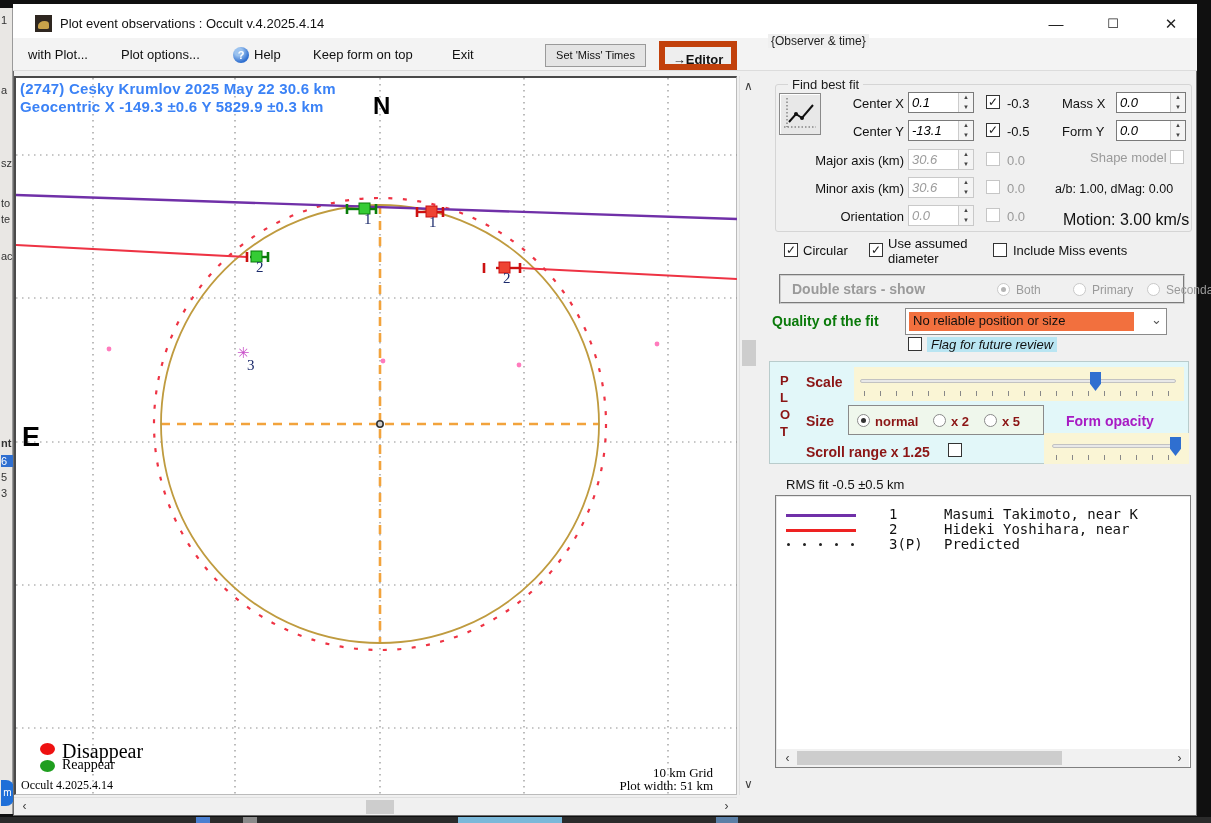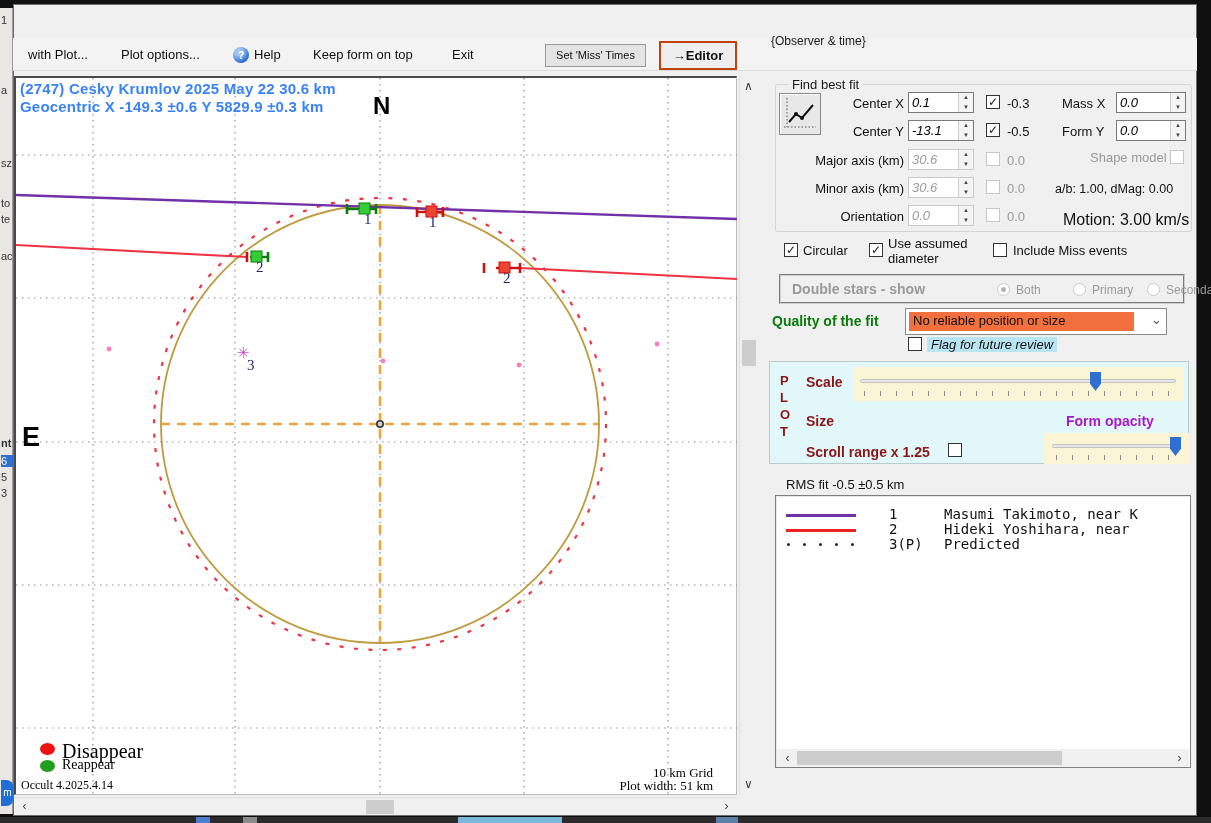--- a/index.html
+++ b/index.html
@@ -28,21 +28,21 @@
                    border-radius:60% 40% 20% 20%;}
   .title-text{left:47px;top:12px;font-size:13px;color:#111;position:absolute;}
   .winbtn{position:absolute;top:8px;width:28px;height:24px;font-size:15px;color:#222;text-align:center;line-height:24px;}
 
   .menubar{left:13px;top:38px;width:1184px;height:33px;background:#f3f3f3;border-bottom:1px solid #dcdcdc;}
   .menu-item{position:absolute;top:8px;font-size:13px;color:#111;}
   .help-ic{position:absolute;top:7px;width:16px;height:16px;border-radius:50%;
            background:radial-gradient(circle at 35% 30%,#9cc3ef 0 25%,#2f6fd0 70%);color:#fff;font-size:11px;
            font-weight:bold;text-align:center;line-height:16px;}
   .btn{position:absolute;background:#e4e4e4;border:1px solid #9a9a9a;font-size:11px;text-align:center;color:#111;}
-  .btn.default{border:2px solid #c2410c;font-weight:bold;font-size:13px;background:#eeeeee;}
+  .btn.default{border:6px solid #c2410c;font-weight:bold;font-size:13px;background:#eeeeee;}
   .observer-chip{position:absolute;font-size:12px;color:#222;background:#efefef;padding:0 3px;}
 
   
   .plot{left:14px;top:76px;width:723px;height:719px;background:#fff;
         border-top:2px solid #4a4a4a;border-left:2px solid #4a4a4a;border-right:1px solid #bbb;border-bottom:1px solid #bbb;}
   .plot-txt{position:absolute;white-space:nowrap;}
   .ptitle{font-weight:bold;font-size:15px;color:#3b82f6;letter-spacing:0.2px;}
   .bigN{font-weight:bold;font-size:24px;color:#000;}
   .bigE{font-weight:bold;font-size:27px;color:#000;}
   .mlabel{font-family:"Liberation Serif",serif;font-size:15px;color:#1b2a6b;}
@@ -121,20 +121,27 @@
 
   <div class="abs taskbar">
     <div class="tb-ic" style="left:196px;width:14px;background:#4a7fd0"></div>
     <div class="tb-ic" style="left:243px;width:14px;background:#8a8a8a"></div>
     <div class="tb-ic" style="left:458px;width:104px;background:#7ab8d9"></div>
     <div class="tb-ic" style="left:716px;width:22px;background:#5b7fa6"></div>
   </div>
 
   <div class="abs win"></div>
 
+  <div class="abs titlebar">
+    <div class="app-icon"></div>
+    <div class="title-text">Plot event observations : Occult v.4.2025.4.14</div>
+    <div class="winbtn" style="left:1029px">—</div>
+    <div class="winbtn" style="left:1086px;font-size:13px">☐</div>
+    <div class="winbtn" style="left:1144px">✕</div>
+  </div>
 
   <div class="abs menubar"></div>
   <div class="menu-item" style="left:28px;top:47px">with Plot...</div>
   <div class="menu-item" style="left:121px;top:47px">Plot options...</div>
   <div class="help-ic" style="left:233px;top:47px">?</div>
   <div class="menu-item" style="left:254px;top:47px">Help</div>
   <div class="menu-item" style="left:313px;top:47px">Keep form on top</div>
   <div class="menu-item" style="left:452px;top:47px">Exit</div>
   <div class="btn" style="left:545px;top:44px;width:101px;height:23px;line-height:21px">Set 'Miss' Times</div>
   <div class="btn default" style="left:659px;top:41px;width:78px;height:29px;line-height:25px">→Editor</div>
@@ -359,20 +366,28 @@
     <div class="lbl dr" style="left:10px;top:62px">T</div>
 
     <div class="lbl dr" style="left:36px;top:12px;font-size:14px">Scale</div>
     <div class="slider" style="left:84px;top:5px;width:330px;height:34px">
       <div class="groove" style="left:6px;top:12px;width:316px"></div>
       <div class="ticks" style="left:10px;top:24px;width:310px"></div>
       <div class="thumb" style="left:236px;top:5px"></div>
     </div>
 
     <div class="lbl dr" style="left:36px;top:51px;font-size:14px">Size</div>
+    <div class="size-box" style="left:78px;top:43px;width:196px;height:30px">
+      <div class="radio sel" style="left:8px;top:8px"></div>
+      <div class="lbl dr" style="left:26px;top:8px">normal</div>
+      <div class="radio" style="left:84px;top:8px"></div>
+      <div class="lbl dr" style="left:102px;top:8px">x 2</div>
+      <div class="radio" style="left:135px;top:8px"></div>
+      <div class="lbl dr" style="left:153px;top:8px">x 5</div>
+    </div>
     <div class="lbl purple" style="left:296px;top:51px;font-size:14px">Form opacity</div>
 
     <div class="lbl dr" style="left:36px;top:82px;font-size:14px">Scroll range x 1.25</div>
     <div class="cb" style="left:178px;top:81px"></div>
 
     <div class="slider" style="left:274px;top:71px;width:145px;height:31px">
       <div class="groove" style="left:8px;top:11px;width:128px"></div>
       <div class="ticks" style="left:12px;top:22px;width:122px"></div>
       <div class="thumb" style="left:126px;top:4px"></div>
     </div>

